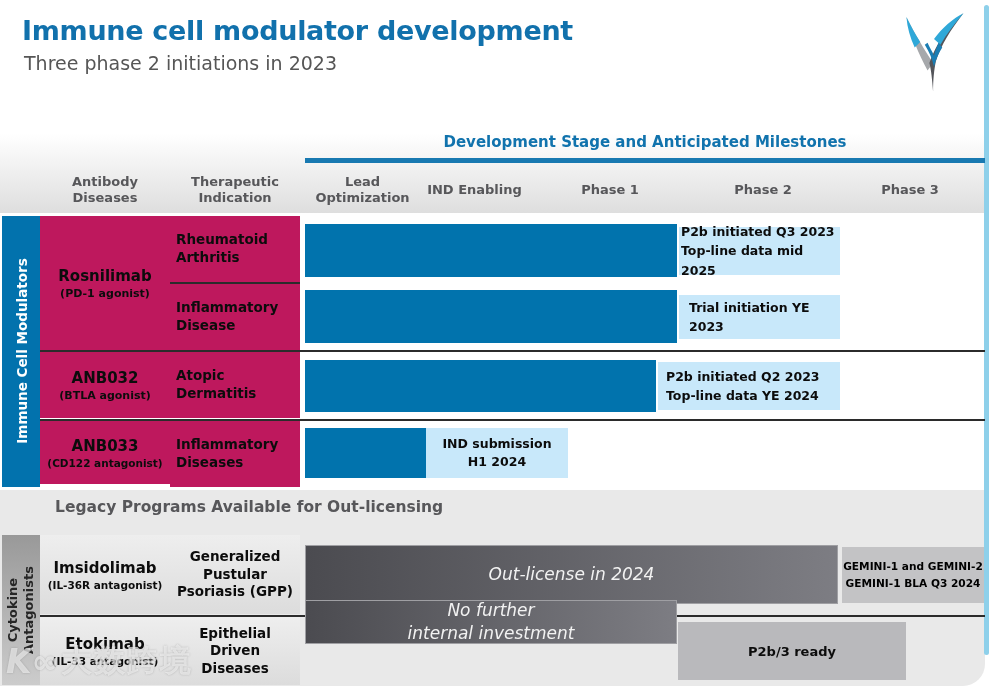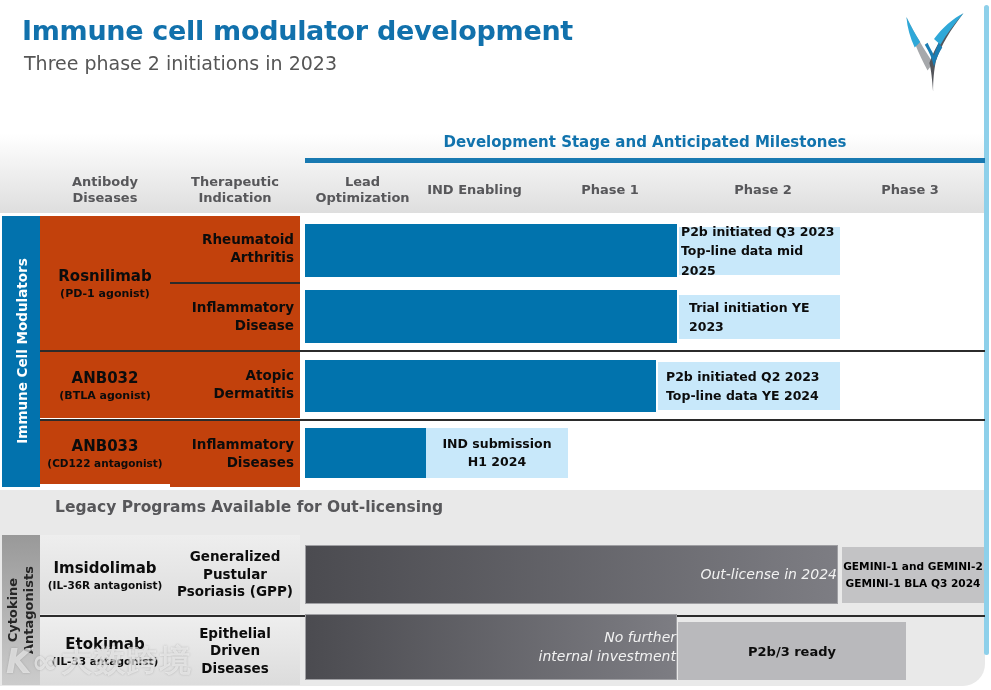--- a/index.html
+++ b/index.html
@@ -15,35 +15,35 @@
   .dev-title { left:305px; top:133px; width:680px; text-align:center; font-size:15px; font-weight:bold; color:#1173ad; }
   .blue-rule { left:305px; top:158px; width:680px; height:5px; background:#1879b1; }
   .colhead { top:168px; height:44px; display:flex; align-items:center; justify-content:center; text-align:center;
     font-size:13px; font-weight:bold; color:#57575a; line-height:1.25; }
   .vstrip-blue { left:2px; top:216px; width:38px; height:271px; background:#0272ad; }
   .vstrip-gray { left:2px; top:535px; width:38px; height:150px; background:linear-gradient(180deg,#999999,#cccccc); }
   .vlabel { display:flex; align-items:center; justify-content:center; text-align:center;
     transform:rotate(-90deg); font-weight:bold; }
   .vlabel-immune { left:-114px; top:332px; width:271px; height:38px; color:#ffffff; font-size:13.5px; }
   .vlabel-cyto { left:-54px; top:591px; width:150px; height:38px; color:#262626; font-size:13px; line-height:1.2; flex-direction:column; }
-  .cell-blue { background:#c2410c; display:flex; flex-direction:column; align-items:center; justify-content:center;
-    text-align:right; color:#0c0c0c; }
+  .cell-blue { background:#be185d; display:flex; flex-direction:column; align-items:center; justify-content:center;
+    text-align:left; color:#0c0c0c; }
   .cell-gray { background:linear-gradient(180deg,#eeeeee,#dcdcdc); display:flex; flex-direction:column; align-items:center;
     justify-content:center; text-align:center; color:#0c0c0c; }
   .prog-name { font-size:15px; font-weight:bold; }
   .prog-mech { font-size:11px; font-weight:bold; margin-top:2px; }
   .ind-label { font-size:13.5px; font-weight:bold; line-height:1.3; padding:0 6px; }
   .sep { background:#2b2b2b; height:2px; }
   .bar-blue { background:#0173ad; }
   .mbox { background:#c8e8fa; display:flex; flex-direction:column; justify-content:center;
     font-size:12.5px; font-weight:bold; color:#0c0c0c; line-height:1.55; }
   .legacy-title { left:55px; top:498px; font-size:15.5px; font-weight:bold; color:#57575a; }
   .bar-dark { background:linear-gradient(90deg,#4b4b50,#7d7d83); border:1px solid #9f9fa3;
-    display:flex; flex-direction:column; align-items:flex-end; justify-content:center;
-    color:#f2f2f2; font-style:italic; font-size:14px; line-height:1.35; }
+    display:flex; flex-direction:column; align-items:center; justify-content:center;
+    color:#f2f2f2; font-style:italic; font-size:17px; line-height:1.35; }
   .bar-light { background:#b9b9bc; display:flex; align-items:center; justify-content:center;
     font-size:13px; font-weight:bold; color:#0c0c0c; }
   .gemini-box { background:#c3c3c5; display:flex; flex-direction:column; align-items:center; justify-content:center;
     font-size:10.6px; font-weight:bold; color:#000; line-height:1.3; text-align:center; }
   .watermark { left:6px; top:640px; color:rgba(252,252,252,0.62); z-index:9;
     text-shadow:0 0 2px rgba(110,110,110,0.45); display:flex; align-items:center; }
   .watermark .glyph { font-size:33px; font-weight:bold; font-style:italic; margin-right:2px; }
   .watermark .wtext { font-size:31px; font-weight:bold; letter-spacing:2px; }
   .logo { left:888px; top:6px; width:92px; height:92px; }
 </style>
@@ -157,21 +157,21 @@
 
   <div class="abs sep" style="left:40px;top:615px;width:945px;"></div>
 
   <div class="abs cell-gray" style="left:40px;top:617px;width:130px;height:68px;">
     <div class="prog-name">Etokimab</div>
     <div class="prog-mech" style="font-size:10.5px;">(IL-33 antagonist)</div>
   </div>
   <div class="abs cell-gray" style="left:170px;top:617px;width:130px;height:68px;">
     <div class="ind-label">Epithelial Driven Diseases</div>
   </div>
-  <div class="abs bar-dark" style="left:305px;top:614px;width:372px;height:66px;">
+  <div class="abs bar-dark" style="left:305px;top:600px;width:372px;height:44px;">
     <div>No further</div>
     <div>internal investment</div>
   </div>
   <div class="abs bar-light" style="left:678px;top:622px;width:228px;height:58px;">
     <div>P2b/3 ready</div>
   </div>
 
   <div class="abs watermark">
     <span class="glyph">K∞</span>
     <span class="wtext">大数跨境</span>

